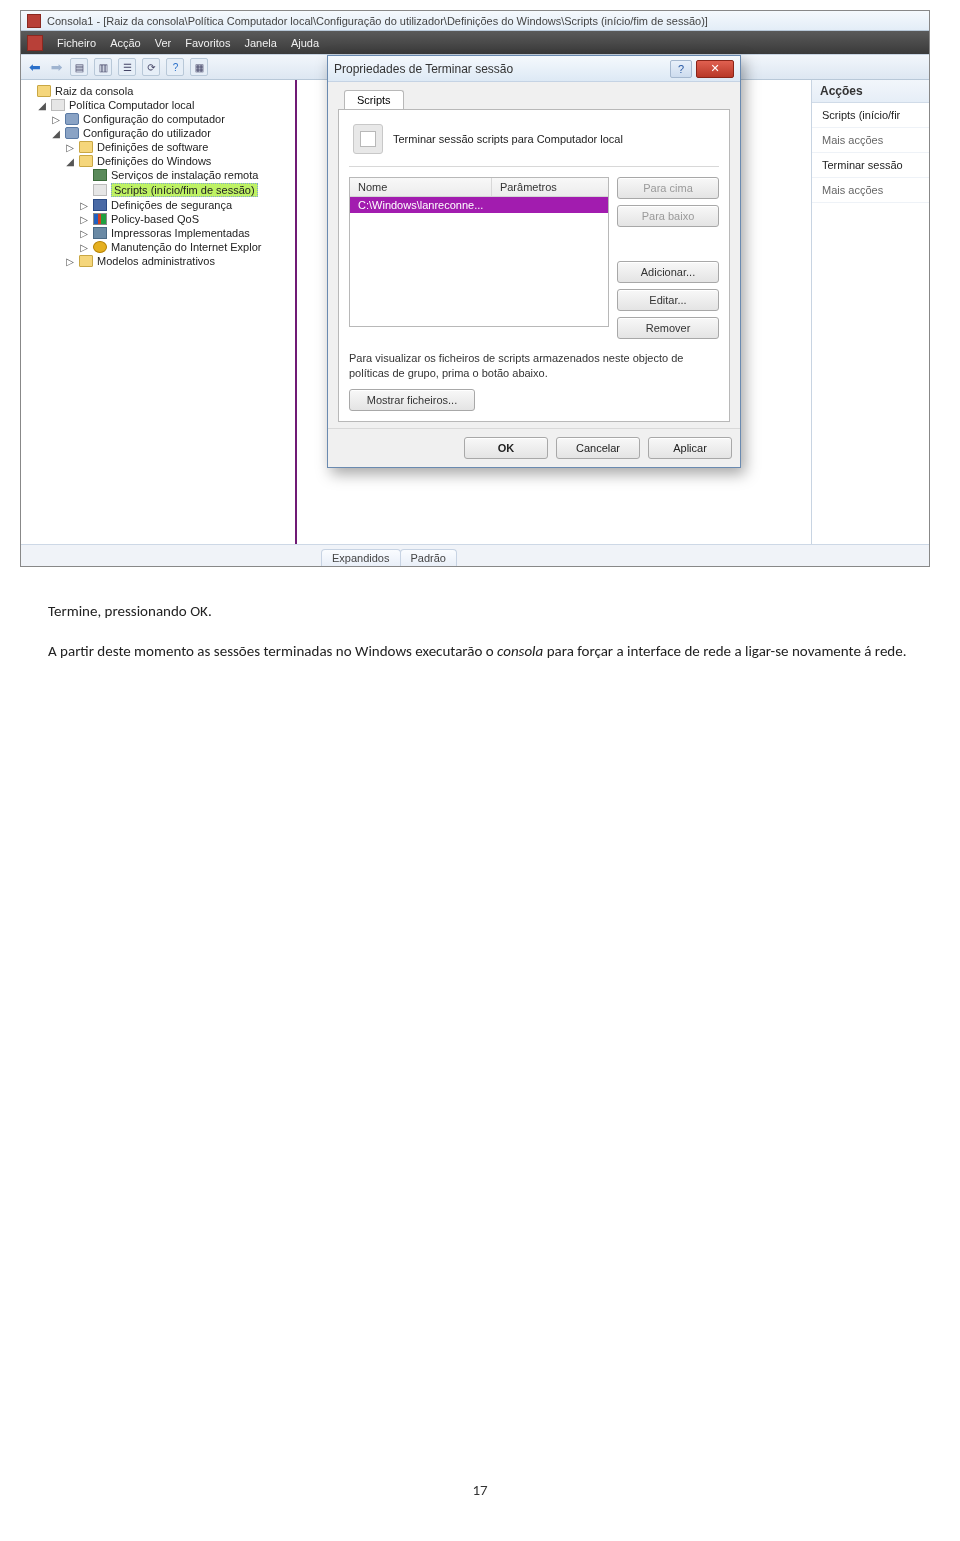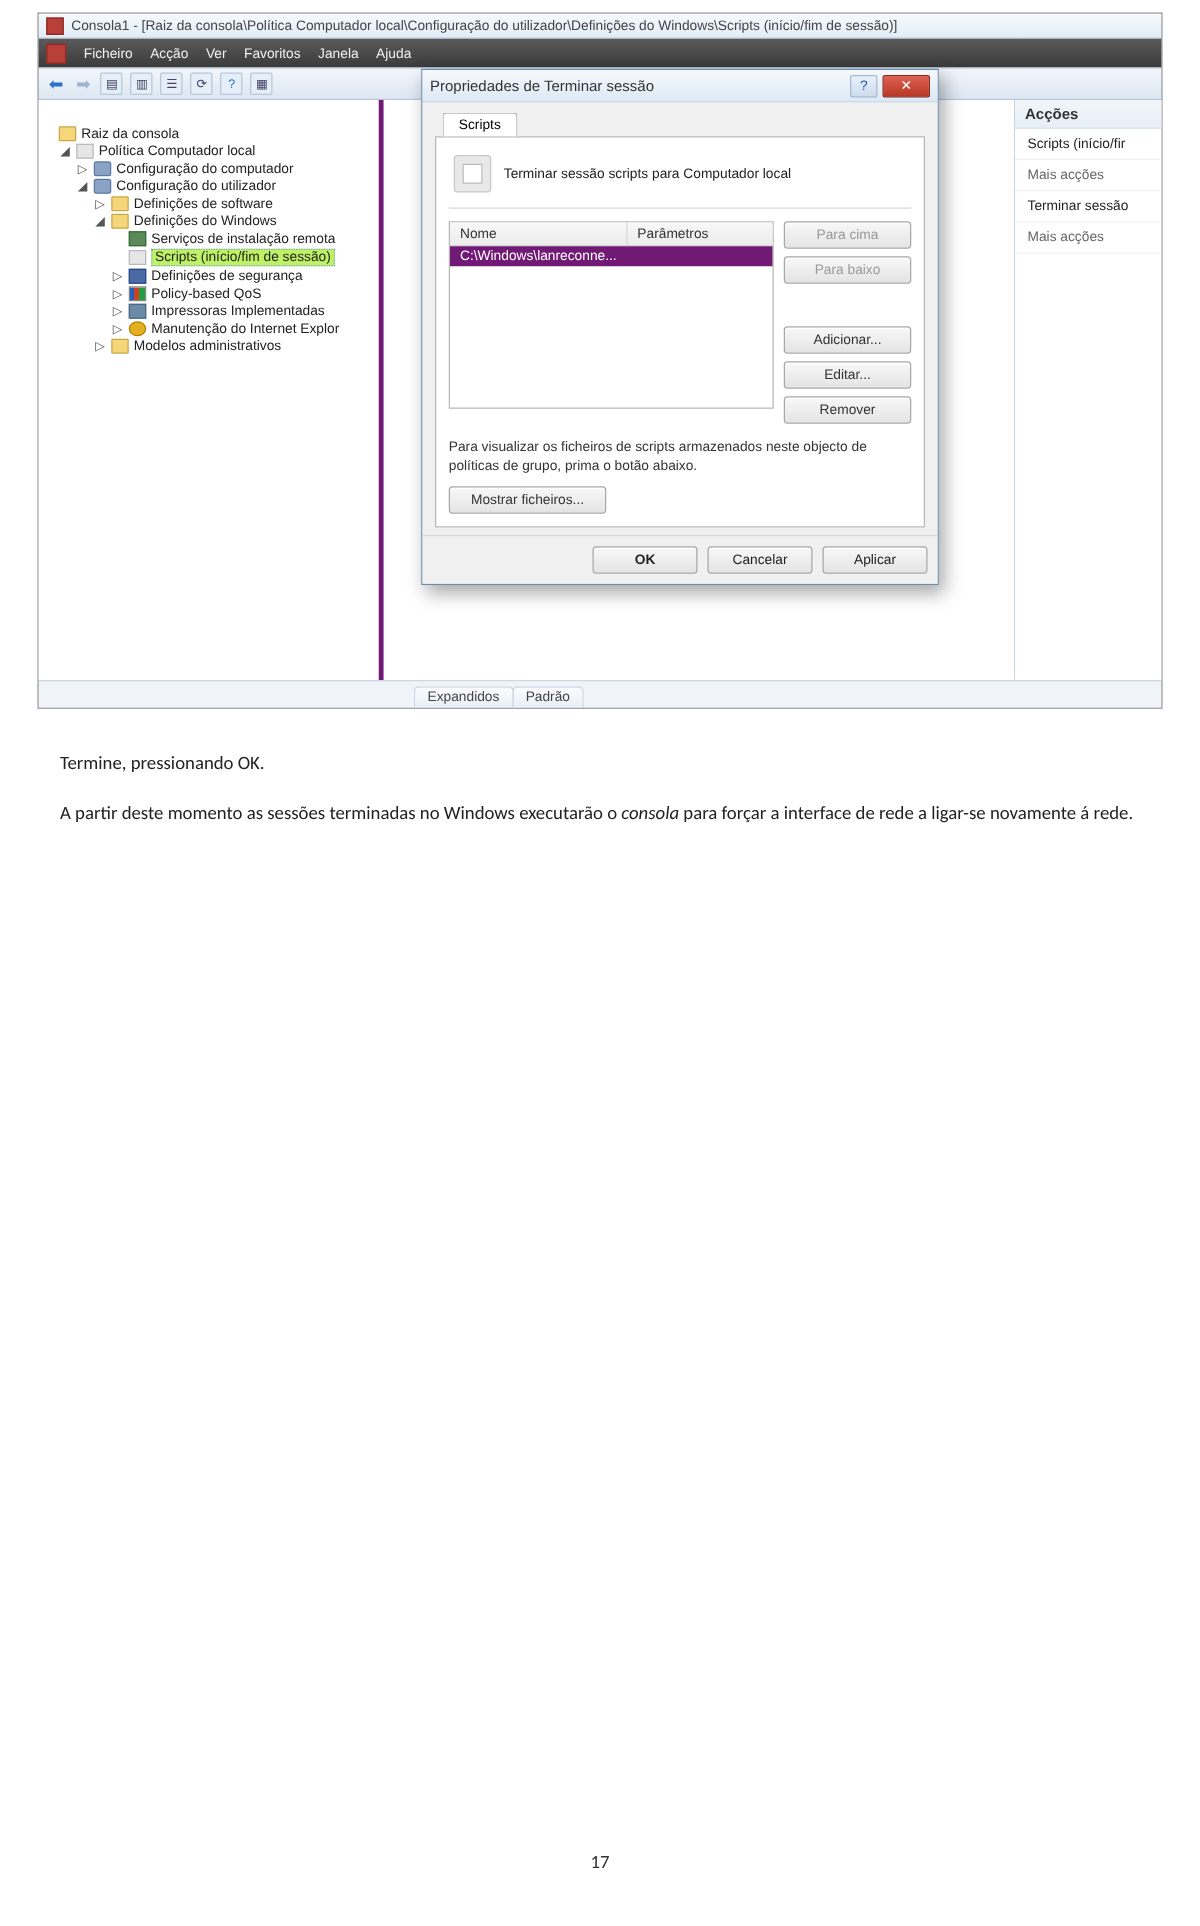--- a/index.html
+++ b/index.html
@@ -7,21 +7,21 @@
     margin: 0;
     padding: 0;
     font-family: "Segoe UI", Tahoma, sans-serif;
     font-size: 12px;
     background: #fff;
     color: #000;
     width: 960px;
   }
   .screenshot {
     border: 1px solid #888;
-    margin: 10px 30px 20px 30px;
+    margin: 10px 30px 20px 20px;
     background: linear-gradient(#e8f0f8,#dce8f4);
     position: relative;
   }
   .titlebar {
     height: 20px;
     background: linear-gradient(#f5f9fd,#e3edf7);
     display: flex; align-items: center;
     padding: 0 6px;
     border-bottom: 1px solid #b8c8d8;
   }
@@ -46,23 +46,23 @@
   }
   .tb-arrow { color:#2a6fc9; font-size:14px; padding:0 2px; }
   .tb-btn { width:18px; height:18px; background:#e6eef7; border:1px solid #b8c8d8; border-radius:2px; display:flex; align-items:center; justify-content:center; font-size:10px; color:#446; }
   .body {
     display:flex; position:relative;
     height: 464px;
     background:#fff;
   }
   .tree {
     width: 276px;
-    border-right:4px solid #701a75;
+    border-right:2px solid #701a75;
     background:#fff;
-    padding: 20px 2px;
+    padding: 4px 2px;
     overflow:hidden;
   }
   .tnode { display:flex; align-items:center; gap:4px; padding:1px 0; white-space:nowrap; }
   .tnode .exp { width:10px; text-align:center; color:#555; font-size:10px; display:inline-block;}
   .tnode .ficon { width:14px; height:12px; display:inline-block; }
   .folder { background:#f5d67b; border:1px solid #c9a744; border-radius:1px; }
   .scroll { background:#e6e6e6; border:1px solid #bbb; }
   .gear { background:#8aa3c5; border:1px solid #5a7aa5; border-radius:2px;}
   .shield { background:#4a6aa5; border:1px solid #2a4a85; }
   .bars { background: linear-gradient(90deg,#2060c0 0 30%,#d04020 30% 60%,#20a040 60% 100%); border:1px solid #888;}
@@ -112,21 +112,21 @@
   .desc-icon::after{content:""; position:absolute; left:6px; top:6px; width:14px; height:14px; background:#fff; border:1px solid #b8b8b8;}
   .desc-text { font-size:11px; color:#222;}
   .list-area { margin-top:10px; display:flex; gap:8px;}
   .listview {
     flex:1; border:1px solid #b8b8b8; background:#fff; height:150px;
     display:flex; flex-direction:column;
   }
   .lv-head { display:flex; background:linear-gradient(#f8f8f8,#ececec); border-bottom:1px solid #d4d4d4;}
   .lv-col { padding:3px 8px; font-size:11px; color:#333; border-right:1px solid #d8d8d8;}
   .lv-col.c1{flex:0 0 55%;} .lv-col.c2{flex:1; border-right:none;}
-  .lv-row { display:flex; background:#701a75; color:#fff; font-size:11px;}
+  .lv-row { display:flex; background:#a21caf; color:#fff; font-size:11px;}
   .lv-cell { padding:2px 8px;}
   .lv-cell.c1{flex:0 0 55%;} .lv-cell.c2{flex:1;}
   .btn-col { width:102px; display:flex; flex-direction:column; gap:6px;}
   .btn {
     height:22px; background:linear-gradient(#f8f8f8,#e4e4e4);
     border:1px solid #a8a8a8; border-radius:3px;
     font-size:11px; color:#555; display:flex; align-items:center; justify-content:center;
     box-shadow: inset 0 1px 0 #fff;
   }
   .btn.disabled { color:#9a9a9a; }

